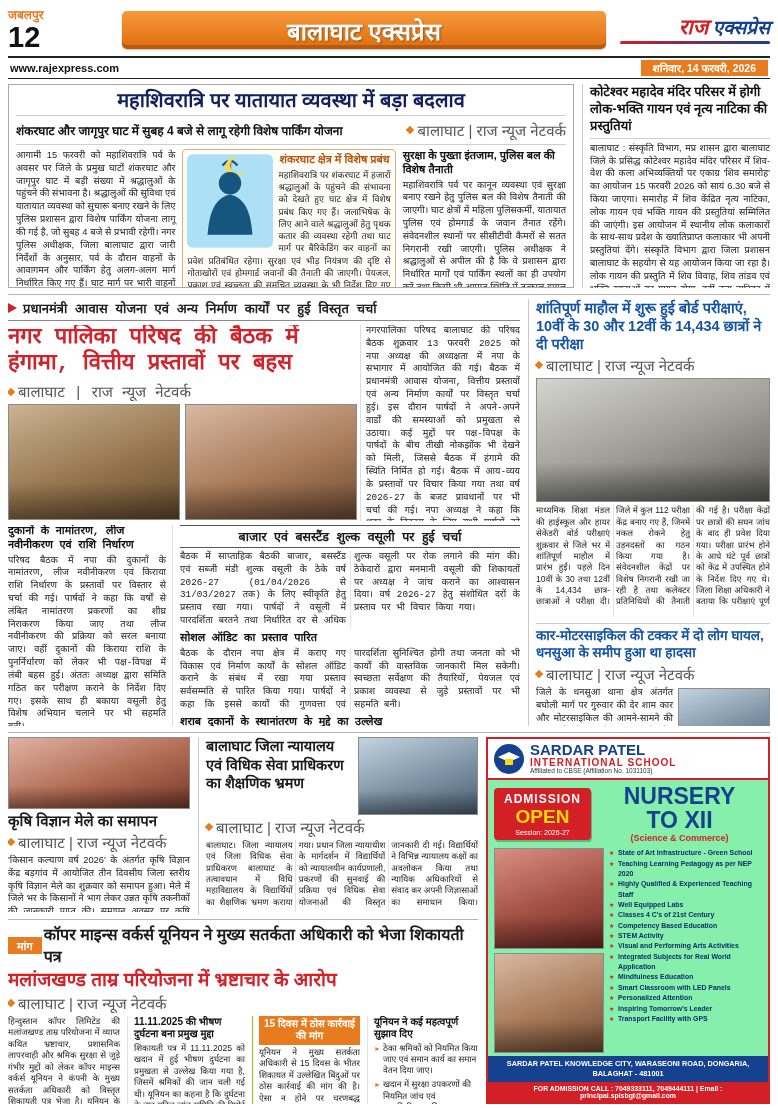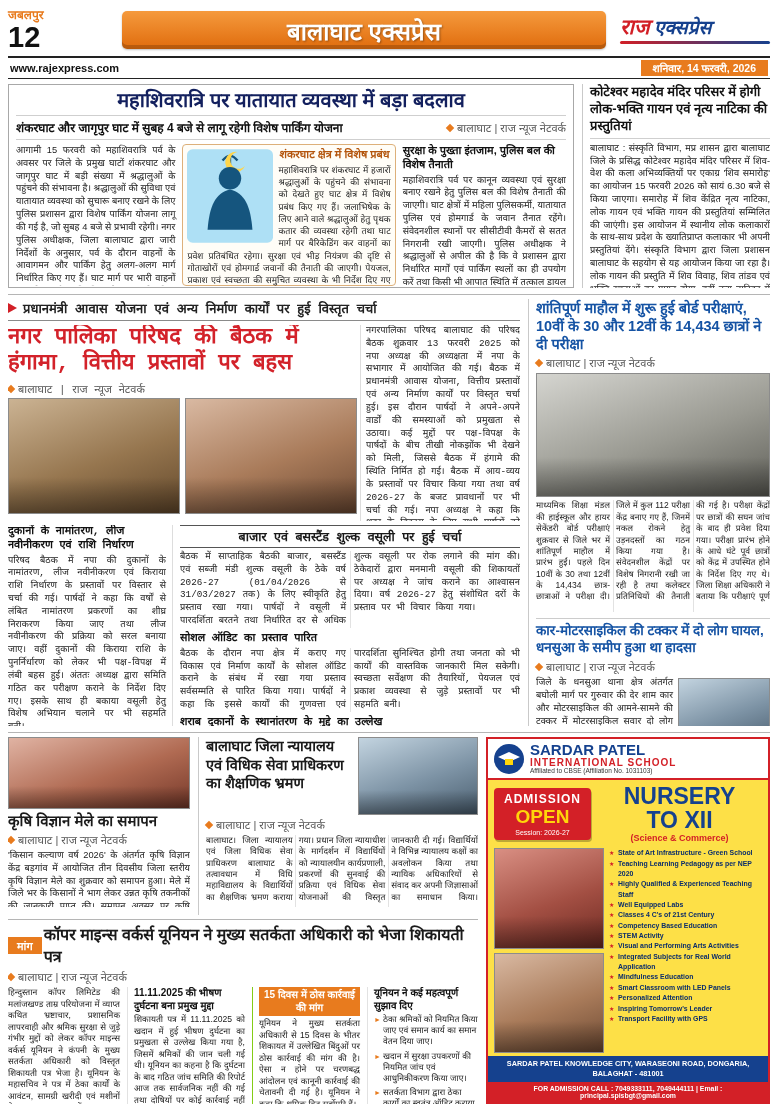--- a/index.html
+++ b/index.html
@@ -9,32 +9,32 @@
 
   
   .masthead { display:flex; align-items:center; height:48px; }
   .mh-left { width:100px; display:flex; flex-direction:column; line-height:1; }
   .city { color:#e87b1e; font-size:12px; font-weight:bold; margin-bottom:2px; }
   .pageno { font-size:29px; font-weight:bold; color:#111; }
   .banner { flex:1; margin:0 14px; height:38px; background:linear-gradient(180deg,#f59a3d,#e06c0d);
             border-radius:5px; display:flex; align-items:center; justify-content:center;
             box-shadow:inset 0 -4px 0 rgba(0,0,0,.18), 0 1px 2px rgba(0,0,0,.25); }
   .banner-text { color:#fff; font-weight:bold; font-size:24px; text-shadow:1px 1px 2px rgba(0,0,0,.35); }
-  .brand { width:150px; text-align:left; white-space:nowrap; line-height:1.05; }
+  .brand { width:150px; text-align:right; white-space:nowrap; line-height:1.05; }
   .brand .b1 { color:#d21f26; font-size:21px; font-weight:bold; font-style:italic; }
   .brand .b2 { color:#15418e; font-size:19px; font-weight:bold; font-style:italic; }
   .brand-bar { height:3px; background:linear-gradient(90deg,#d21f26,#15418e); margin-top:2px; border-radius:2px; }
 
   .rule-row { display:flex; justify-content:space-between; align-items:center; margin-top:2px;
               border-top:2px solid #222; border-bottom:1px solid #222; padding:2px 2px; }
   .website { font-weight:bold; font-size:11px; color:#111; }
   .pubdate { background:#e87b1e; color:#fff; font-size:10.5px; font-weight:bold; padding:1px 12px; }
 
   
-  .byline { display:flex; align-items:center; gap:4px; font-size:11px; color:#555; margin:2px 0; white-space:nowrap; }
+  .byline { display:flex; align-items:center; gap:4px; font-size:15px; color:#555; margin:2px 0; white-space:nowrap; }
   .by-ic { width:6px; height:6px; background:#e87b1e; transform:rotate(45deg); flex:0 0 auto; }
   .body-text { font-size:9.3px; line-height:1.38; text-align:justify; color:#222; }
   .photo { position:relative; border:1px solid #8c8c8c; background:linear-gradient(160deg,#c9b79b,#8d7358 55%,#5f4b38); }
   .photo::after { content:""; position:absolute; left:0; right:0; bottom:0; height:32%;
                   background:linear-gradient(transparent, rgba(0,0,0,.38)); }
   .ph-blue  { background:linear-gradient(160deg,#c3d4e0,#7d93a5 55%,#4b5f70); }
   .ph-brown { background:linear-gradient(160deg,#cbb393,#96764f 55%,#64492c); }
   .ph-warm  { background:linear-gradient(160deg,#d9b9a2,#a97b5a 55%,#6e4a33); }
   .ph-red   { background:linear-gradient(160deg,#e0b3a3,#b06a52 55%,#76392a); }
   .ph-gray  { background:linear-gradient(160deg,#d5d5d0,#9a9a92 55%,#5f5f58); }
@@ -113,21 +113,21 @@
   .cc2 { width:118px; border-left:1px solid #e2e2e2; padding-left:6px; }
   .cc3 { width:108px; border-left:1px solid #84cc16; padding-left:6px; }
   .cc4 { flex:1; border-left:1px solid #e2e2e2; padding-left:6px; }
   .cc-head { font-weight:bold; font-size:10px; line-height:1.25; margin-bottom:2px; color:#111; text-align:left; }
   .cc3-headbox { background:#e87b1e; color:#fff; font-weight:bold; font-size:10px; padding:2px 4px; text-align:center; margin-bottom:2px; line-height:1.25; }
   .pts { list-style:none; }
   .pts li { font-size:8.6px; line-height:1.3; margin-bottom:3px; text-align:left; padding-left:9px; position:relative; }
   .pts li::before { content:"►"; color:#e87b1e; font-size:7px; position:absolute; left:0; top:1px; }
 
   
-  .ad { flex:1; border:2px solid #d32027; background:#fde047; display:flex; flex-direction:column; overflow:hidden; }
+  .ad { flex:1; border:2px solid #d32027; background:#86efac; display:flex; flex-direction:column; overflow:hidden; }
   .ad-header { background:#fff; padding:3px 6px; display:flex; align-items:center; gap:6px; border-bottom:2px solid #d32027; }
   .ad-logo { width:30px; height:30px; flex:0 0 auto; }
   .ad-htxt { line-height:1.05; }
   .ad-title1 { color:#15418e; font-size:15px; font-weight:bold; display:block; }
   .ad-title2 { color:#d32027; font-size:10px; font-weight:bold; letter-spacing:1px; display:block; }
   .ad-affil { font-size:6.5px; color:#333; display:block; }
   .ad-adm { display:flex; gap:6px; align-items:center; padding:5px 6px 2px; }
   .adm-box { background:#d32027; color:#fff; text-align:center; padding:4px 10px; border-radius:4px; box-shadow:1px 2px 0 rgba(0,0,0,.25); }
   .adm-box .a1 { font-size:12px; font-weight:bold; display:block; letter-spacing:1px; }
   .adm-box .a2 { font-size:19px; font-weight:bold; color:#ffd60a; display:block; }
@@ -290,20 +290,21 @@
           </div>
           <div class="court-body">बालाघाट। जिला न्यायालय एवं जिला विधिक सेवा प्राधिकरण बालाघाट के तत्वावधान में विधि महाविद्यालय के विद्यार्थियों का शैक्षणिक भ्रमण कराया गया। प्रधान जिला न्यायाधीश के मार्गदर्शन में विद्यार्थियों को न्यायालयीन कार्यप्रणाली, प्रकरणों की सुनवाई की प्रक्रिया एवं विधिक सेवा योजनाओं की विस्तृत जानकारी दी गई। विद्यार्थियों ने विभिन्न न्यायालय कक्षों का अवलोकन किया तथा न्यायिक अधिकारियों से संवाद कर अपनी जिज्ञासाओं का समाधान किया। प्राधिकरण के सचिव ने निःशुल्क विधिक सहायता, लोक अदालत, मध्यस्थता एवं पीड़ित क्षतिपूर्ति योजनाओं की जानकारी देते हुए कहा कि विधिक जागरूकता से ही आमजन को सुलभ न्याय मिल सकता है। भ्रमण के दौरान विद्यार्थियों ने ई-कोर्ट प्रणाली, अभिलेखागार एवं विधिक सहायता कार्यालय की कार्यप्रणाली को नजदीक से समझा। विद्यार्थियों ने इस अवसर को अत्यंत उपयोगी बताया। इस अवसर पर न्यायिक अधिकारी, प्राध्यापक एवं बड़ी संख्या में विद्यार्थी उपस्थित रहे।</div>
         </div>
       </div>
 
       <div class="copper">
         <div class="tag-row">
           <span class="tag">मांग</span>
           <span class="copper-kicker">कॉपर माइन्स वर्कर्स यूनियन ने मुख्य सतर्कता अधिकारी को भेजा शिकायती पत्र</span>
         </div>
+        <div class="copper-head">मलांजखण्ड ताम्र परियोजना में भ्रष्टाचार के आरोप</div>
         <div class="byline">
           <span class="by-ic"></span>
           <span>बालाघाट | राज न्यूज नेटवर्क</span>
         </div>
         <div class="copper-cols">
           <div class="cc cc1">हिन्दुस्तान कॉपर लिमिटेड की मलांजखण्ड ताम्र परियोजना में व्याप्त कथित भ्रष्टाचार, प्रशासनिक लापरवाही और श्रमिक सुरक्षा से जुड़े गंभीर मुद्दों को लेकर कॉपर माइन्स वर्कर्स यूनियन ने कंपनी के मुख्य सतर्कता अधिकारी को विस्तृत शिकायती पत्र भेजा है। यूनियन के महासचिव ने पत्र में ठेका कार्यों के आवंटन, सामग्री खरीदी एवं मशीनों के रखरखाव में व्यापक अनियमितताओं का आरोप लगाते हुए उच्च स्तरीय जांच की मांग की है। यूनियन का आरोप है कि परियोजना में सुरक्षा मानकों की लगातार अनदेखी की जा रही है, जिससे श्रमिकों की जान जोखिम में है। पत्र की प्रतिलिपि कंपनी के अध्यक्ष सह प्रबंध निदेशक एवं खान सुरक्षा महानिदेशालय को भी भेजी गई है।</div>
           <div class="cc cc2">
             <div class="cc-head">11.11.2025 की भीषण दुर्घटना बना प्रमुख मुद्दा</div>
             <div>शिकायती पत्र में 11.11.2025 को खदान में हुई भीषण दुर्घटना का प्रमुखता से उल्लेख किया गया है, जिसमें श्रमिकों की जान चली गई थी। यूनियन का कहना है कि दुर्घटना के बाद गठित जांच समिति की रिपोर्ट आज तक सार्वजनिक नहीं की गई तथा दोषियों पर कोई कार्रवाई नहीं हुई। यूनियन ने मृतक श्रमिकों के परिजनों को समुचित मुआवजा एवं अनुकंपा नियुक्ति दिए जाने की मांग भी दोहराई है।</div>
           </div>

